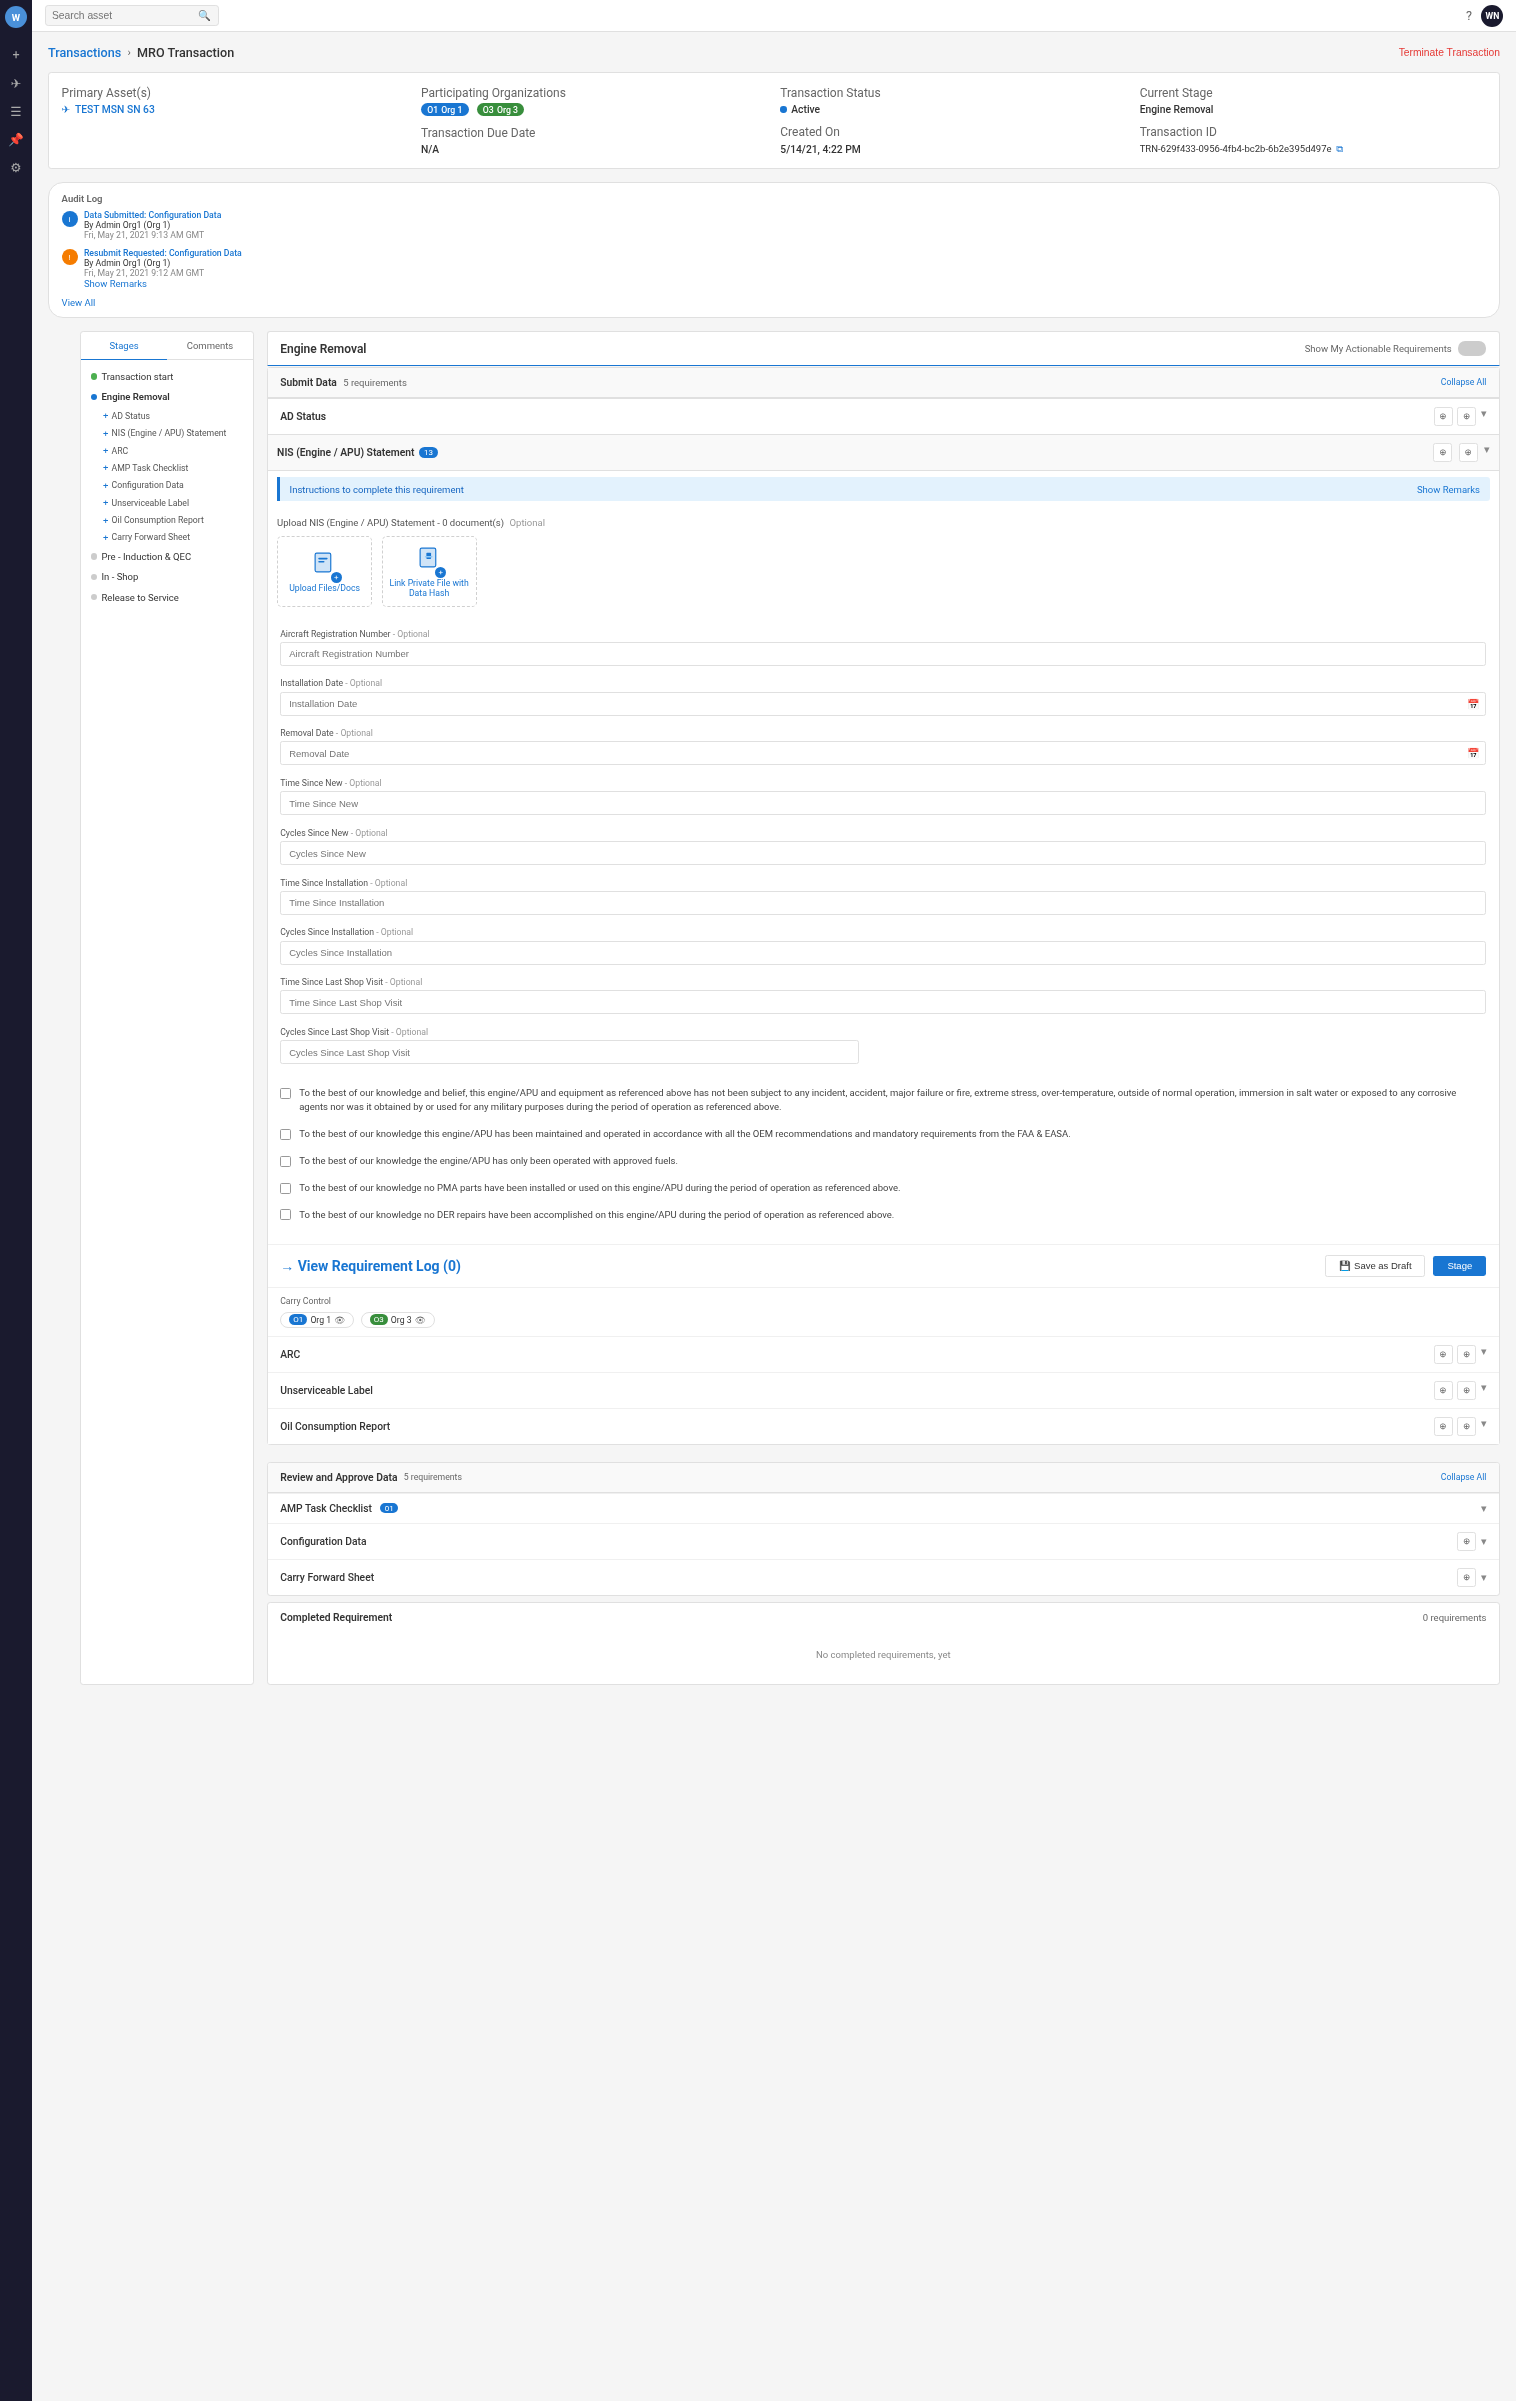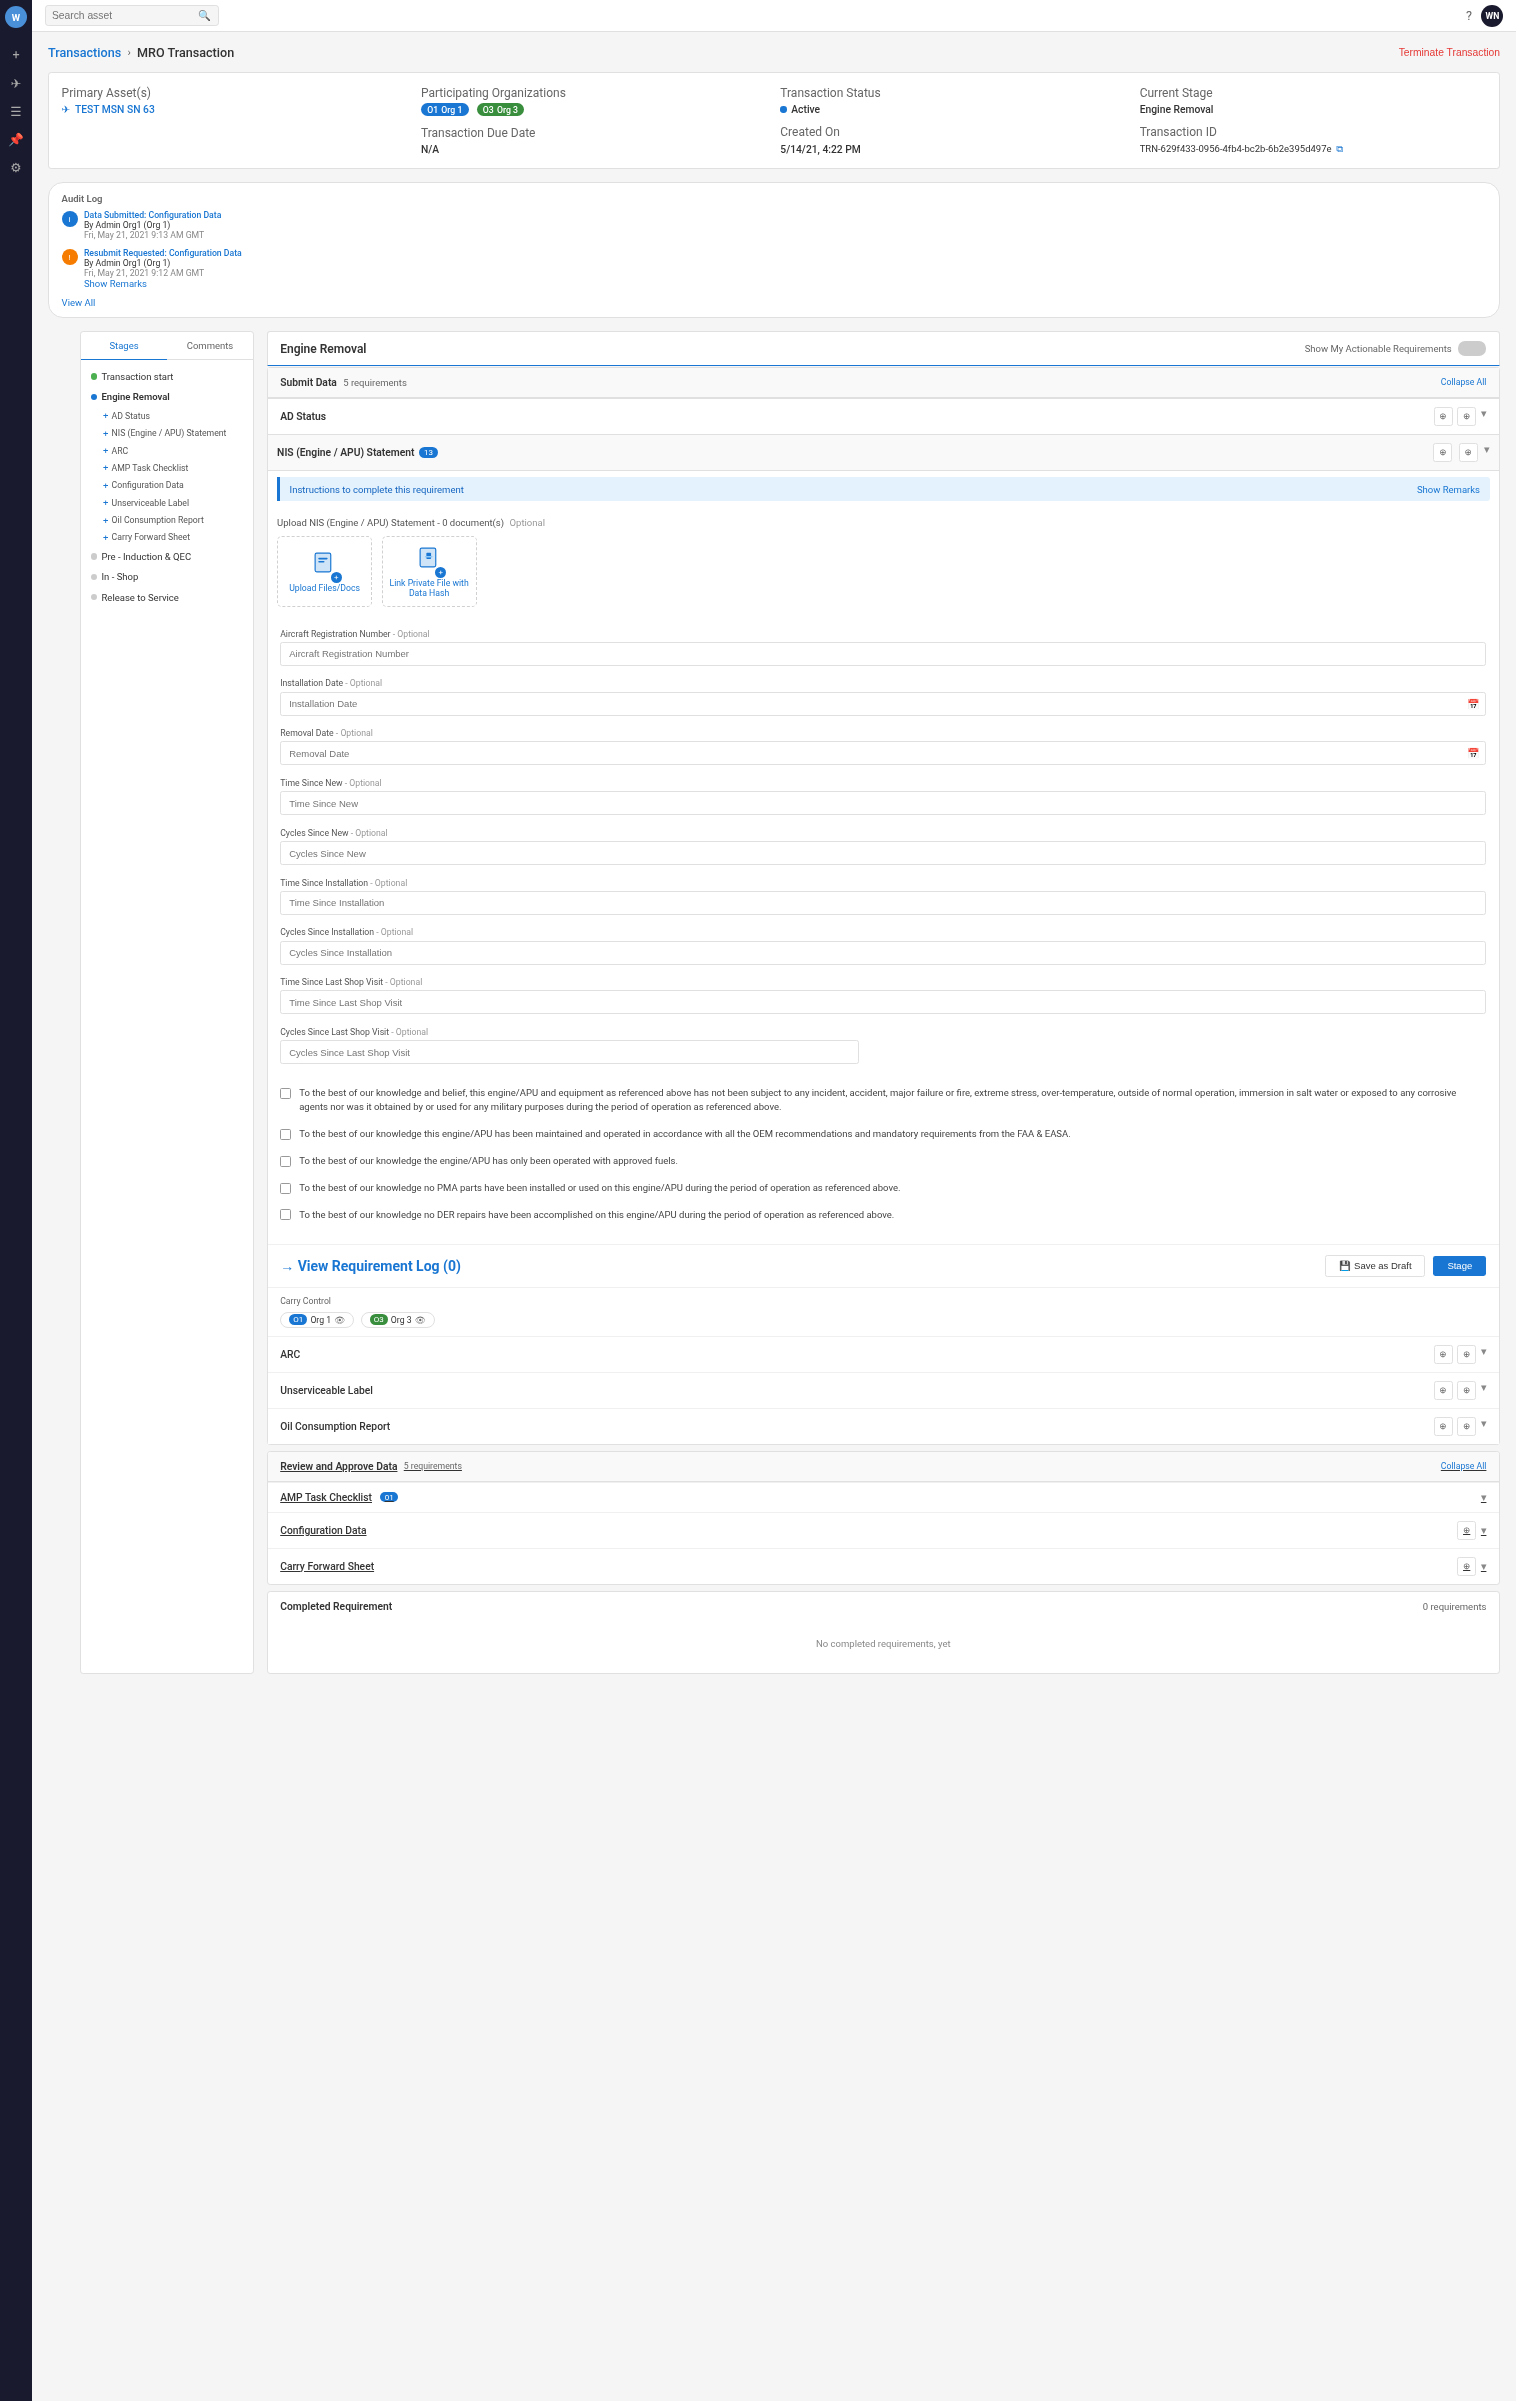--- a/index.html
+++ b/index.html
@@ -513,21 +513,21 @@
         <div class="item-row">
           <span class="item-row-title">Oil Consumption Report</span>
           <div class="item-row-actions">
             <button class="mini-btn">⊕</button>
             <button class="mini-btn">⊕</button>
             <span class="chevron">▾</span>
           </div>
         </div>
       </div>
 
-      <div class="section-group" style="margin-top:6px;text-decoration:underline;">
+      <div class="section-group" style="margin-top:17px;">
         <div class="group-header">
           <span class="group-title">Review and Approve Data</span>
           <span class="group-count" style="margin-left:6.3px;">5 requirements</span>
           <span class="collapse-all" style="margin-left:auto;">Collapse All</span>
         </div>
         <div class="review-item">
           <span class="review-item-title">AMP Task Checklist</span>
           <span class="review-badge">01</span>
           <div class="review-actions">
             <span class="chevron">▾</span>

